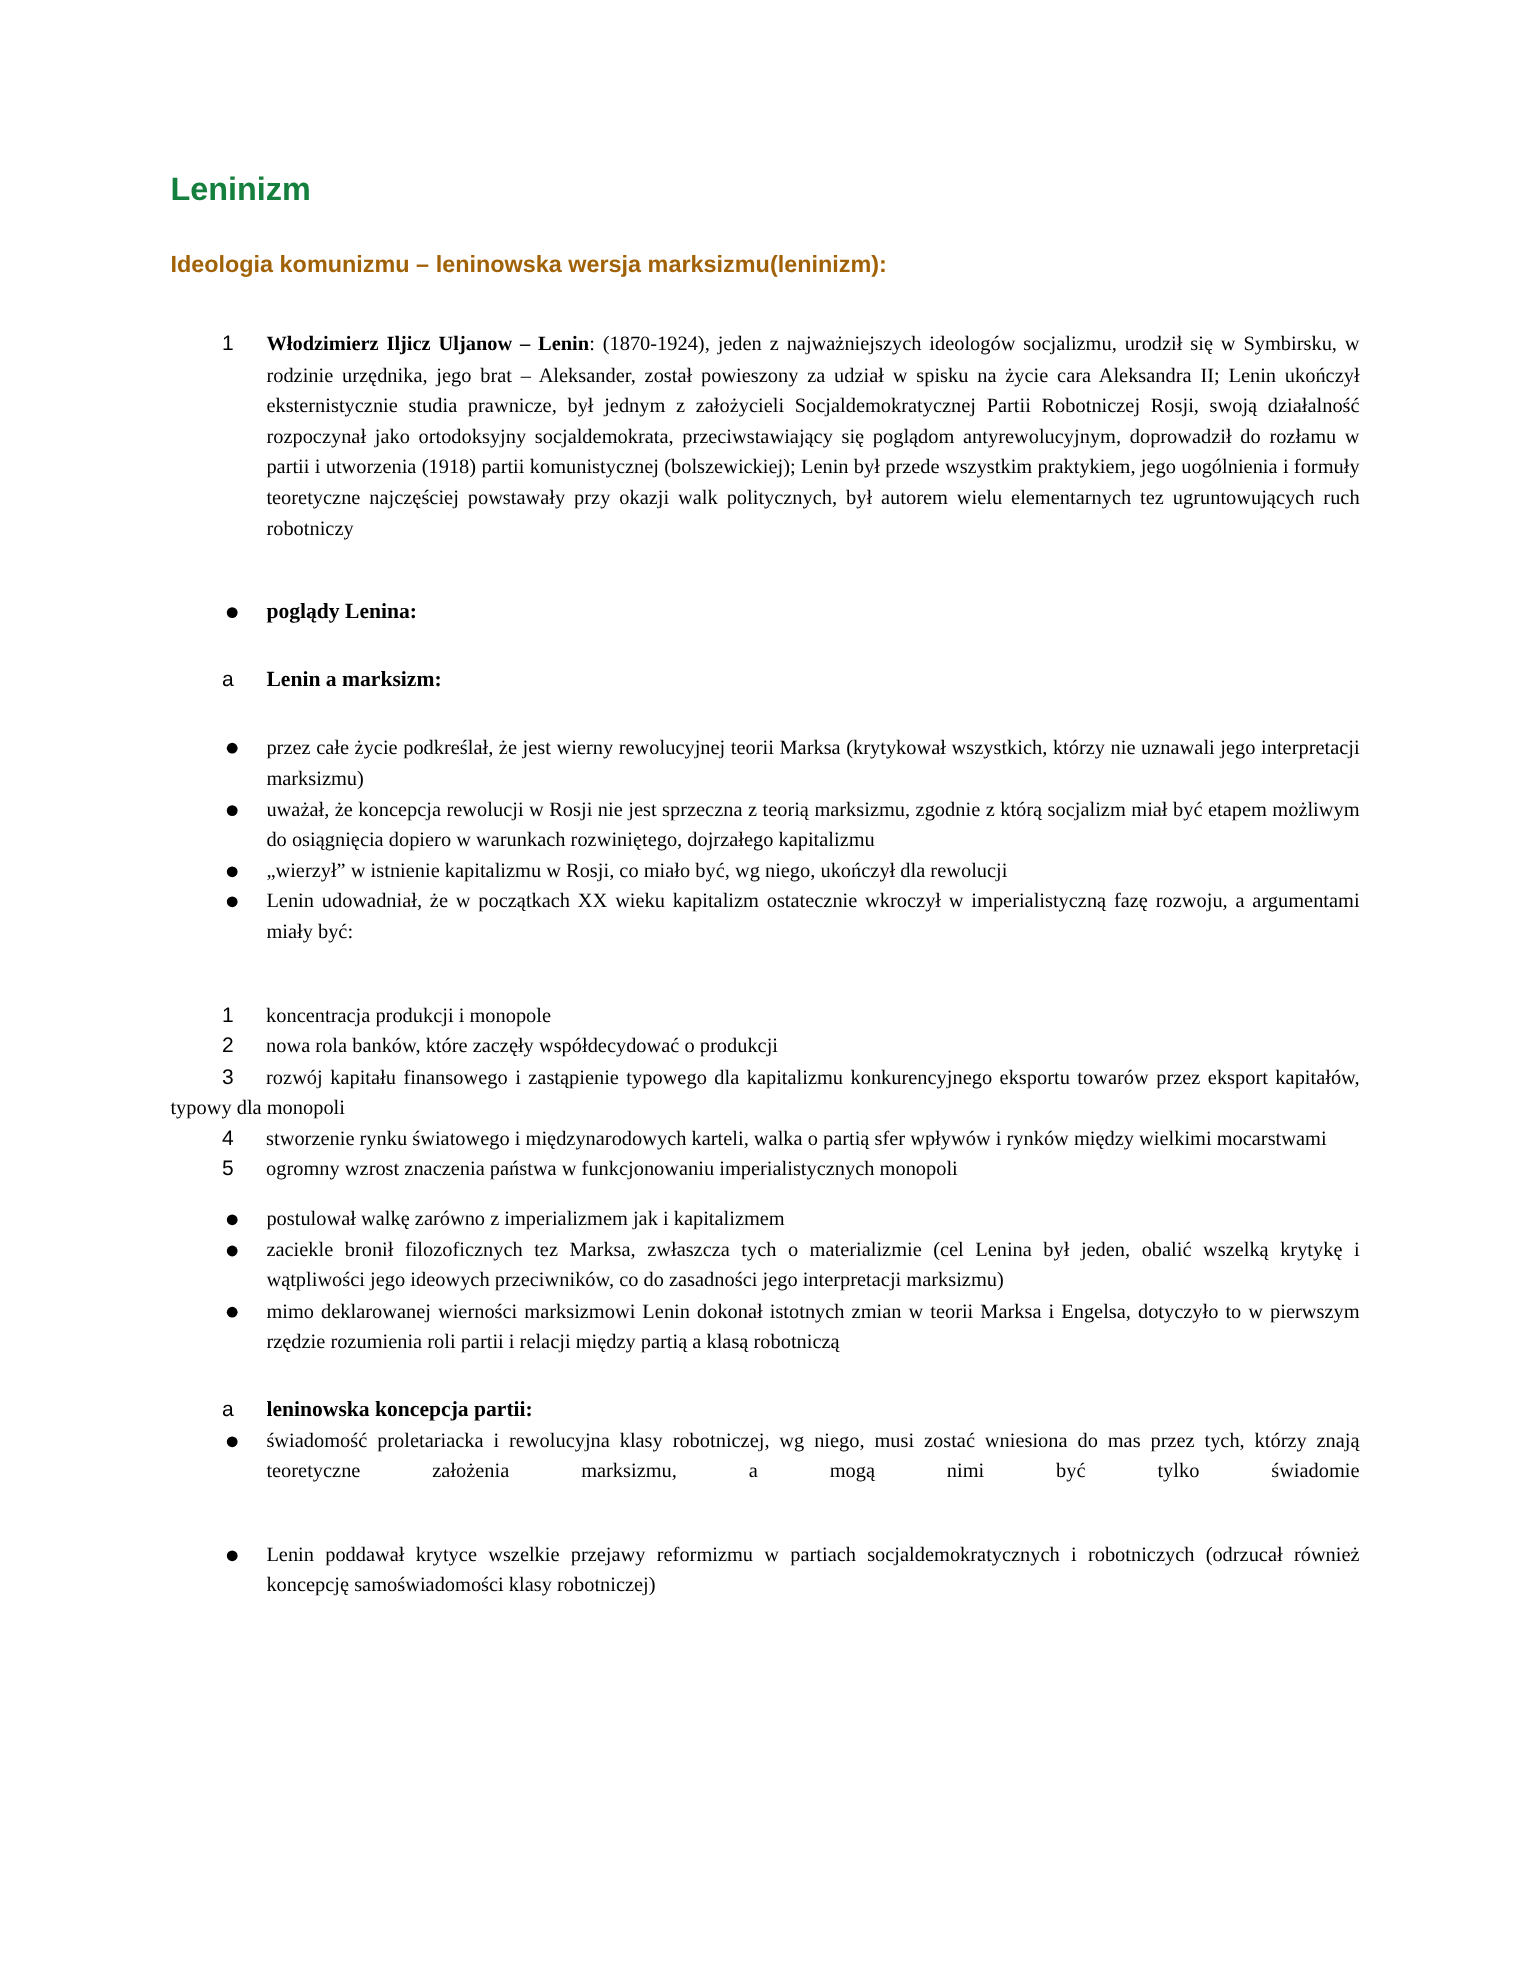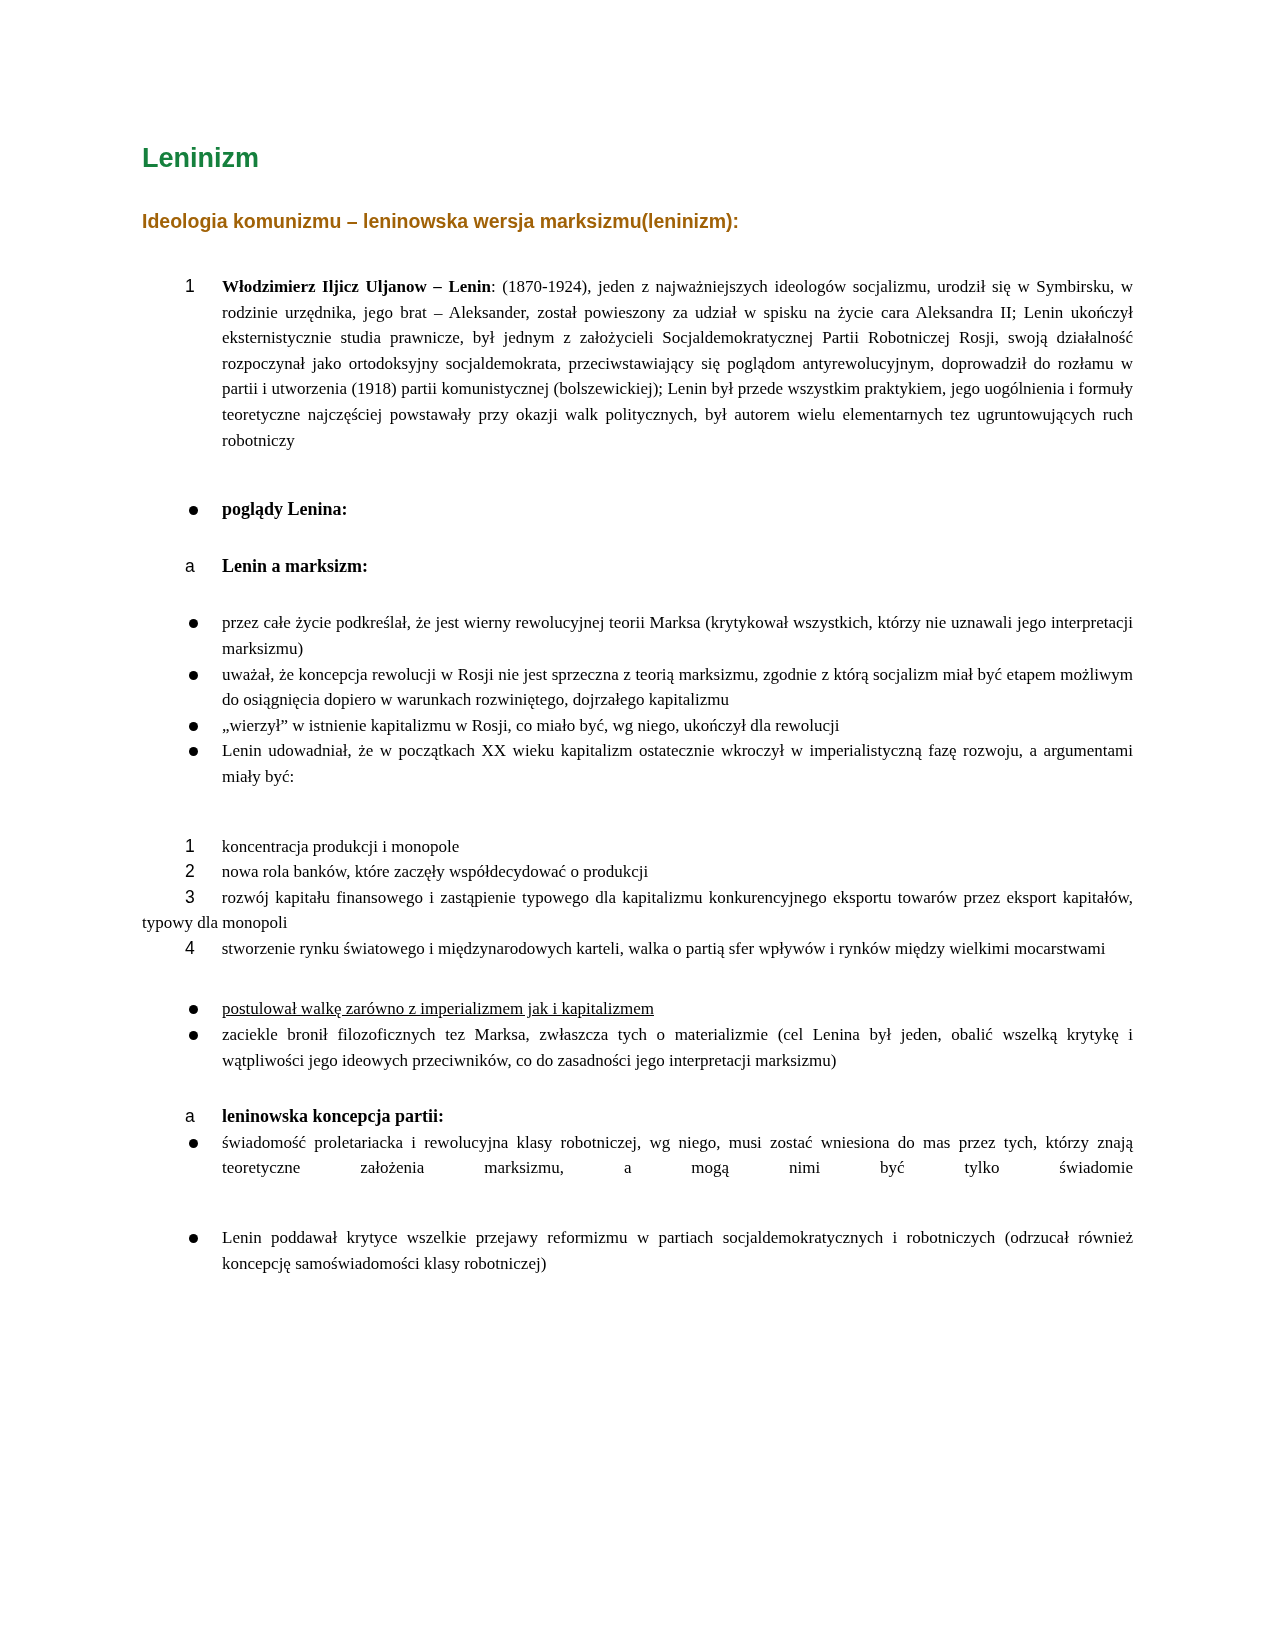--- a/index.html
+++ b/index.html
@@ -65,21 +65,21 @@
     font-family:"Liberation Sans",sans-serif;
     font-size:17.5px;
     margin-right:27px;
   }
   .bold-label{
     font-weight:bold;
     font-size:18px;
   }
   .b{font-weight:bold;}
   .gap-44{margin-top:44px;}
-  .gap-36{margin-top:35px;text-decoration:underline;}
+  .gap-36{margin-top:16px;}
   .gap-34{margin-top:44px;}
   .gap-31{margin-top:31px;}
   .cut{text-align-last:justify;}
 </style>
 </head>
 <body>
 
 <div class="page">
 
   <h1 class="doc-title">Leninizm</h1>
@@ -128,30 +128,37 @@
       </div>
       <div class="li-flush">
         <span class="marker-inline">2</span><span>nowa rola banków, które zaczęły współdecydować o produkcji</span>
       </div>
       <div class="li-flush">
         <span class="marker-inline">3</span><span>rozwój kapitału finansowego i zastąpienie typowego dla kapitalizmu konkurencyjnego eksportu towarów przez eksport kapitałów, typowy dla monopoli</span>
       </div>
       <div class="li-flush">
         <span class="marker-inline">4</span><span>stworzenie rynku światowego i międzynarodowych karteli, walka o partią sfer wpływów i rynków między wielkimi mocarstwami</span>
       </div>
+      <div class="li-flush">
+        <span class="marker-inline">5</span><span>ogromny wzrost znaczenia państwa w funkcjonowaniu imperialistycznych monopoli</span>
+      </div>
     </div>
 
     <div>
       <div class="li gap-36">
         <span class="dot"></span>
         <span>postulował walkę zarówno z imperializmem jak i kapitalizmem</span>
       </div>
       <div class="li">
         <span class="dot"></span>
         <span>zaciekle bronił filozoficznych tez Marksa, zwłaszcza tych o materializmie (cel Lenina był jeden, obalić wszelką krytykę i wątpliwości jego ideowych przeciwników, co do zasadności jego interpretacji marksizmu)</span>
+      </div>
+      <div class="li">
+        <span class="dot"></span>
+        <span>mimo deklarowanej wierności marksizmowi Lenin dokonał istotnych zmian w teorii Marksa i Engelsa, dotyczyło to w pierwszym rzędzie rozumienia roli partii i relacji między partią a klasą robotniczą</span>
       </div>
     </div>
 
     <div class="li gap-31">
       <span class="marker">a</span>
       <span class="bold-label">leninowska koncepcja partii:</span>
     </div>
 
     <div>
       <div class="li cut">

